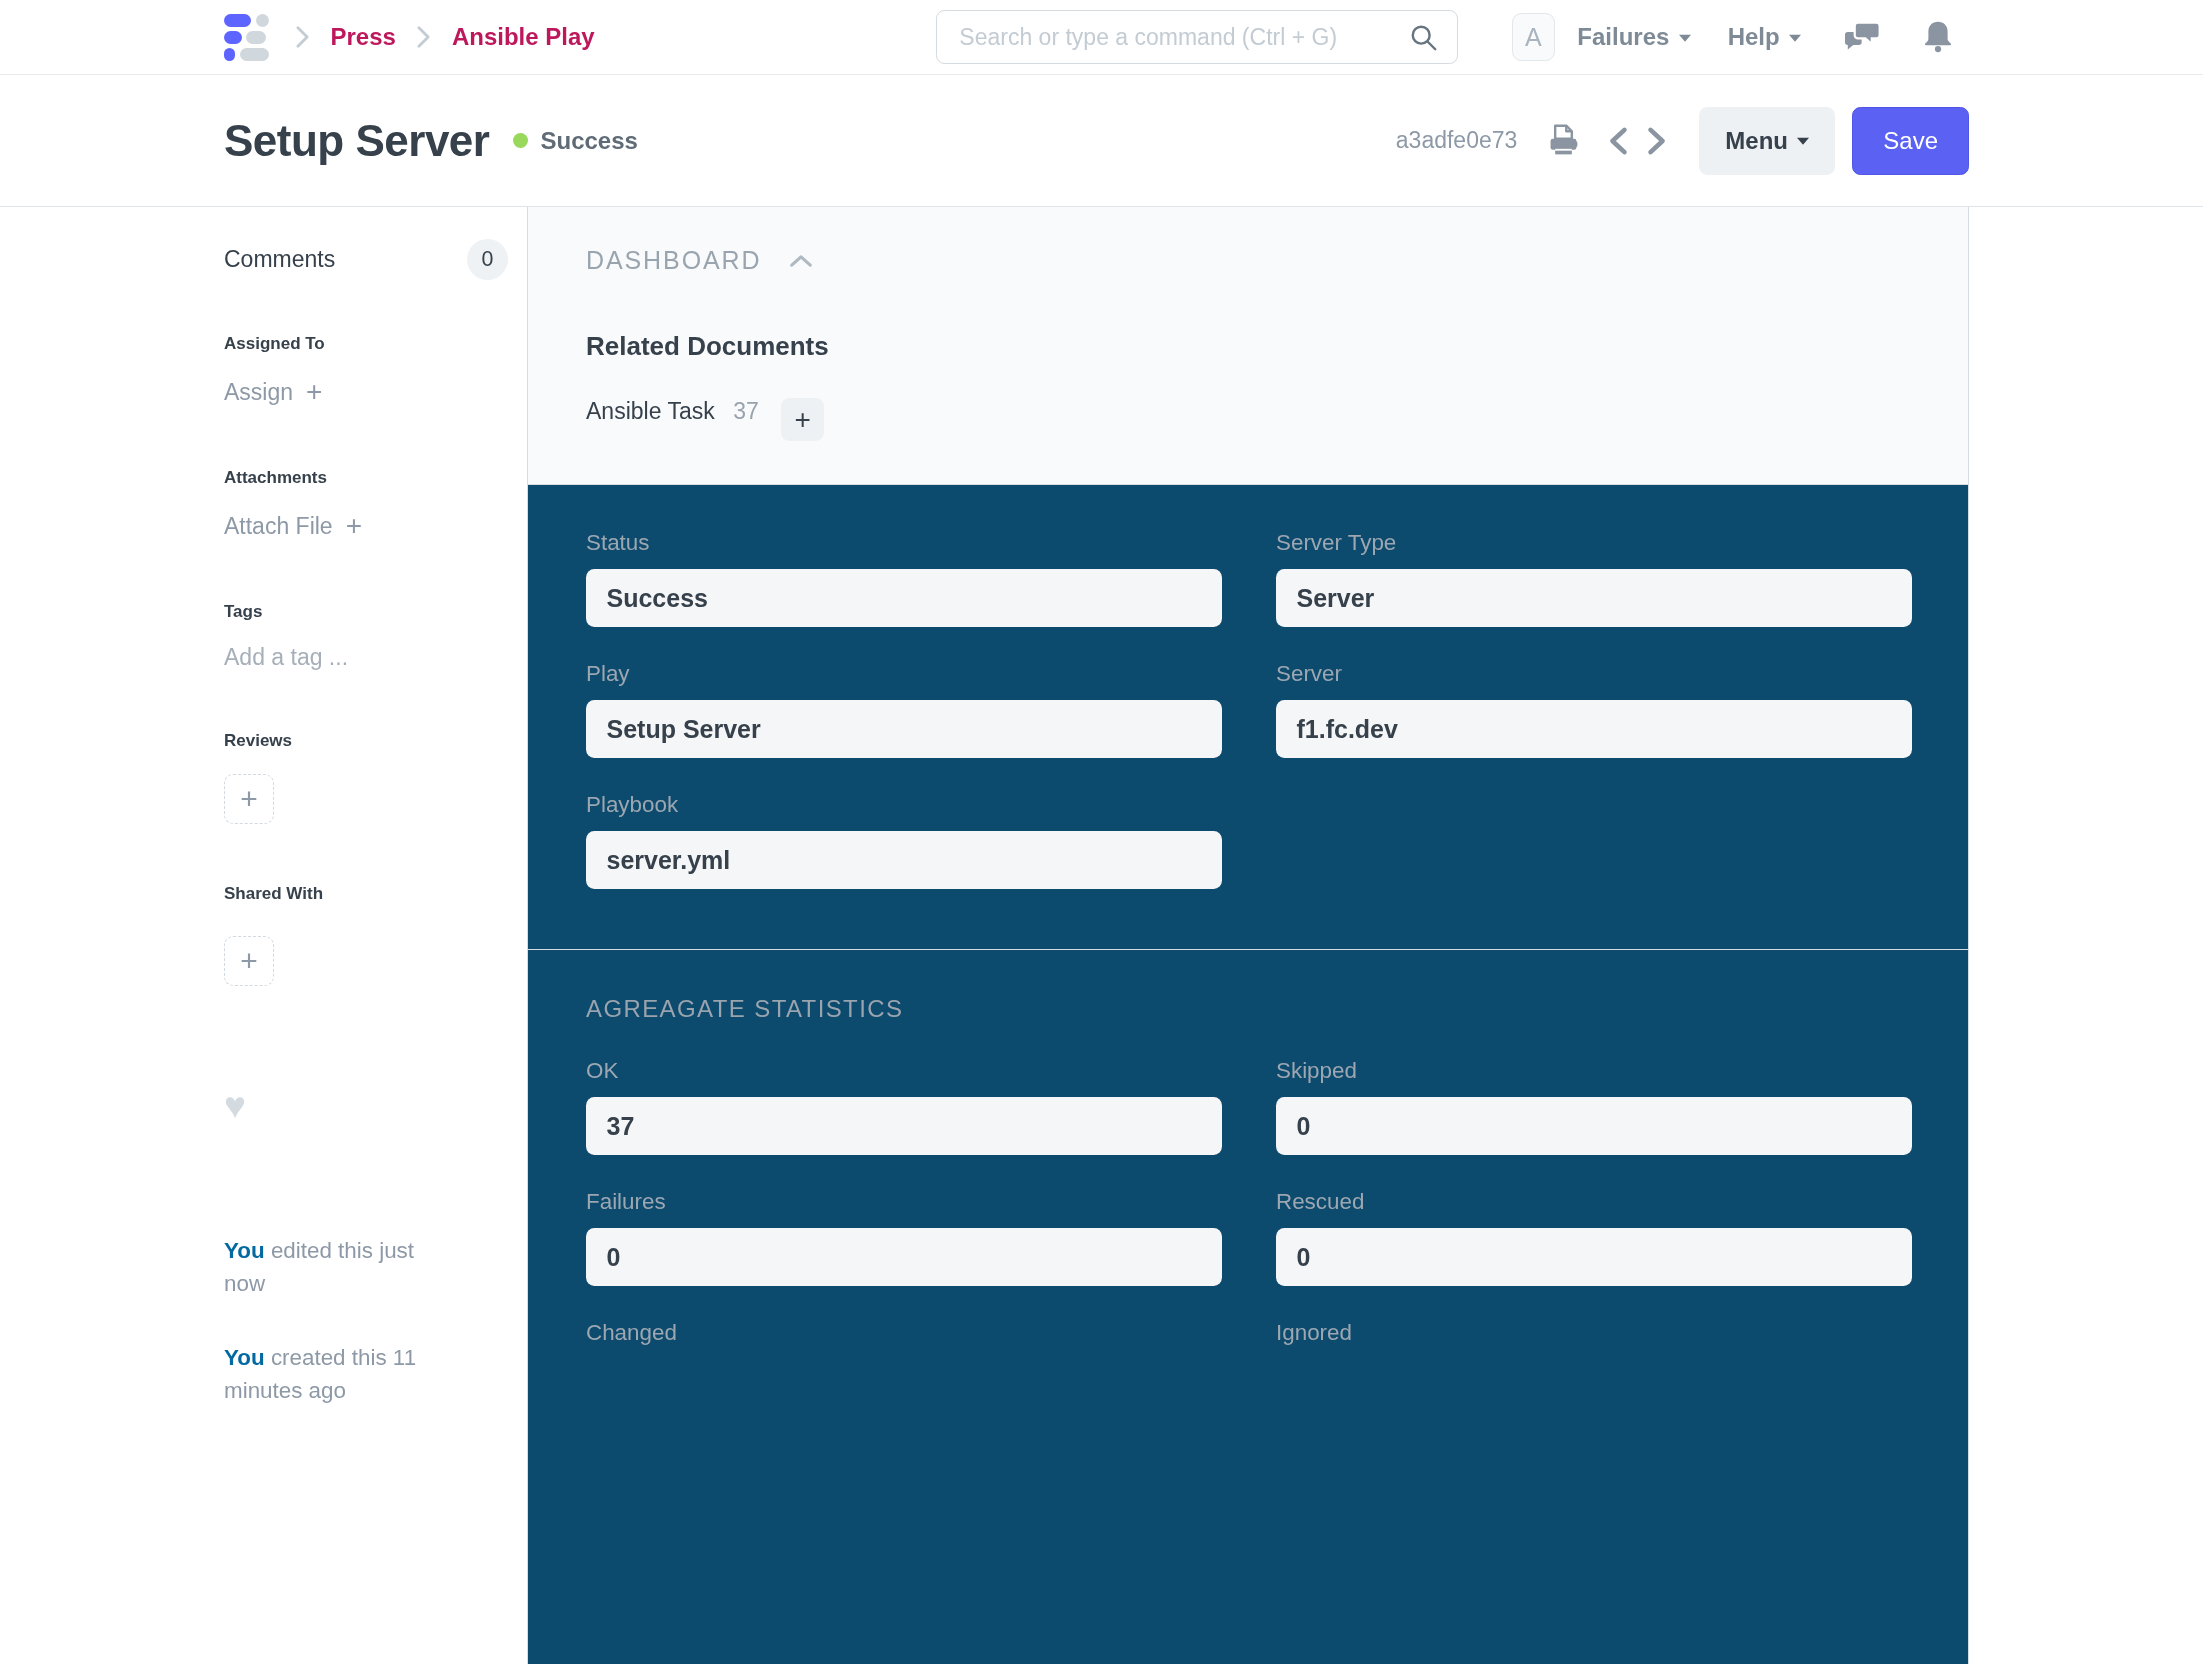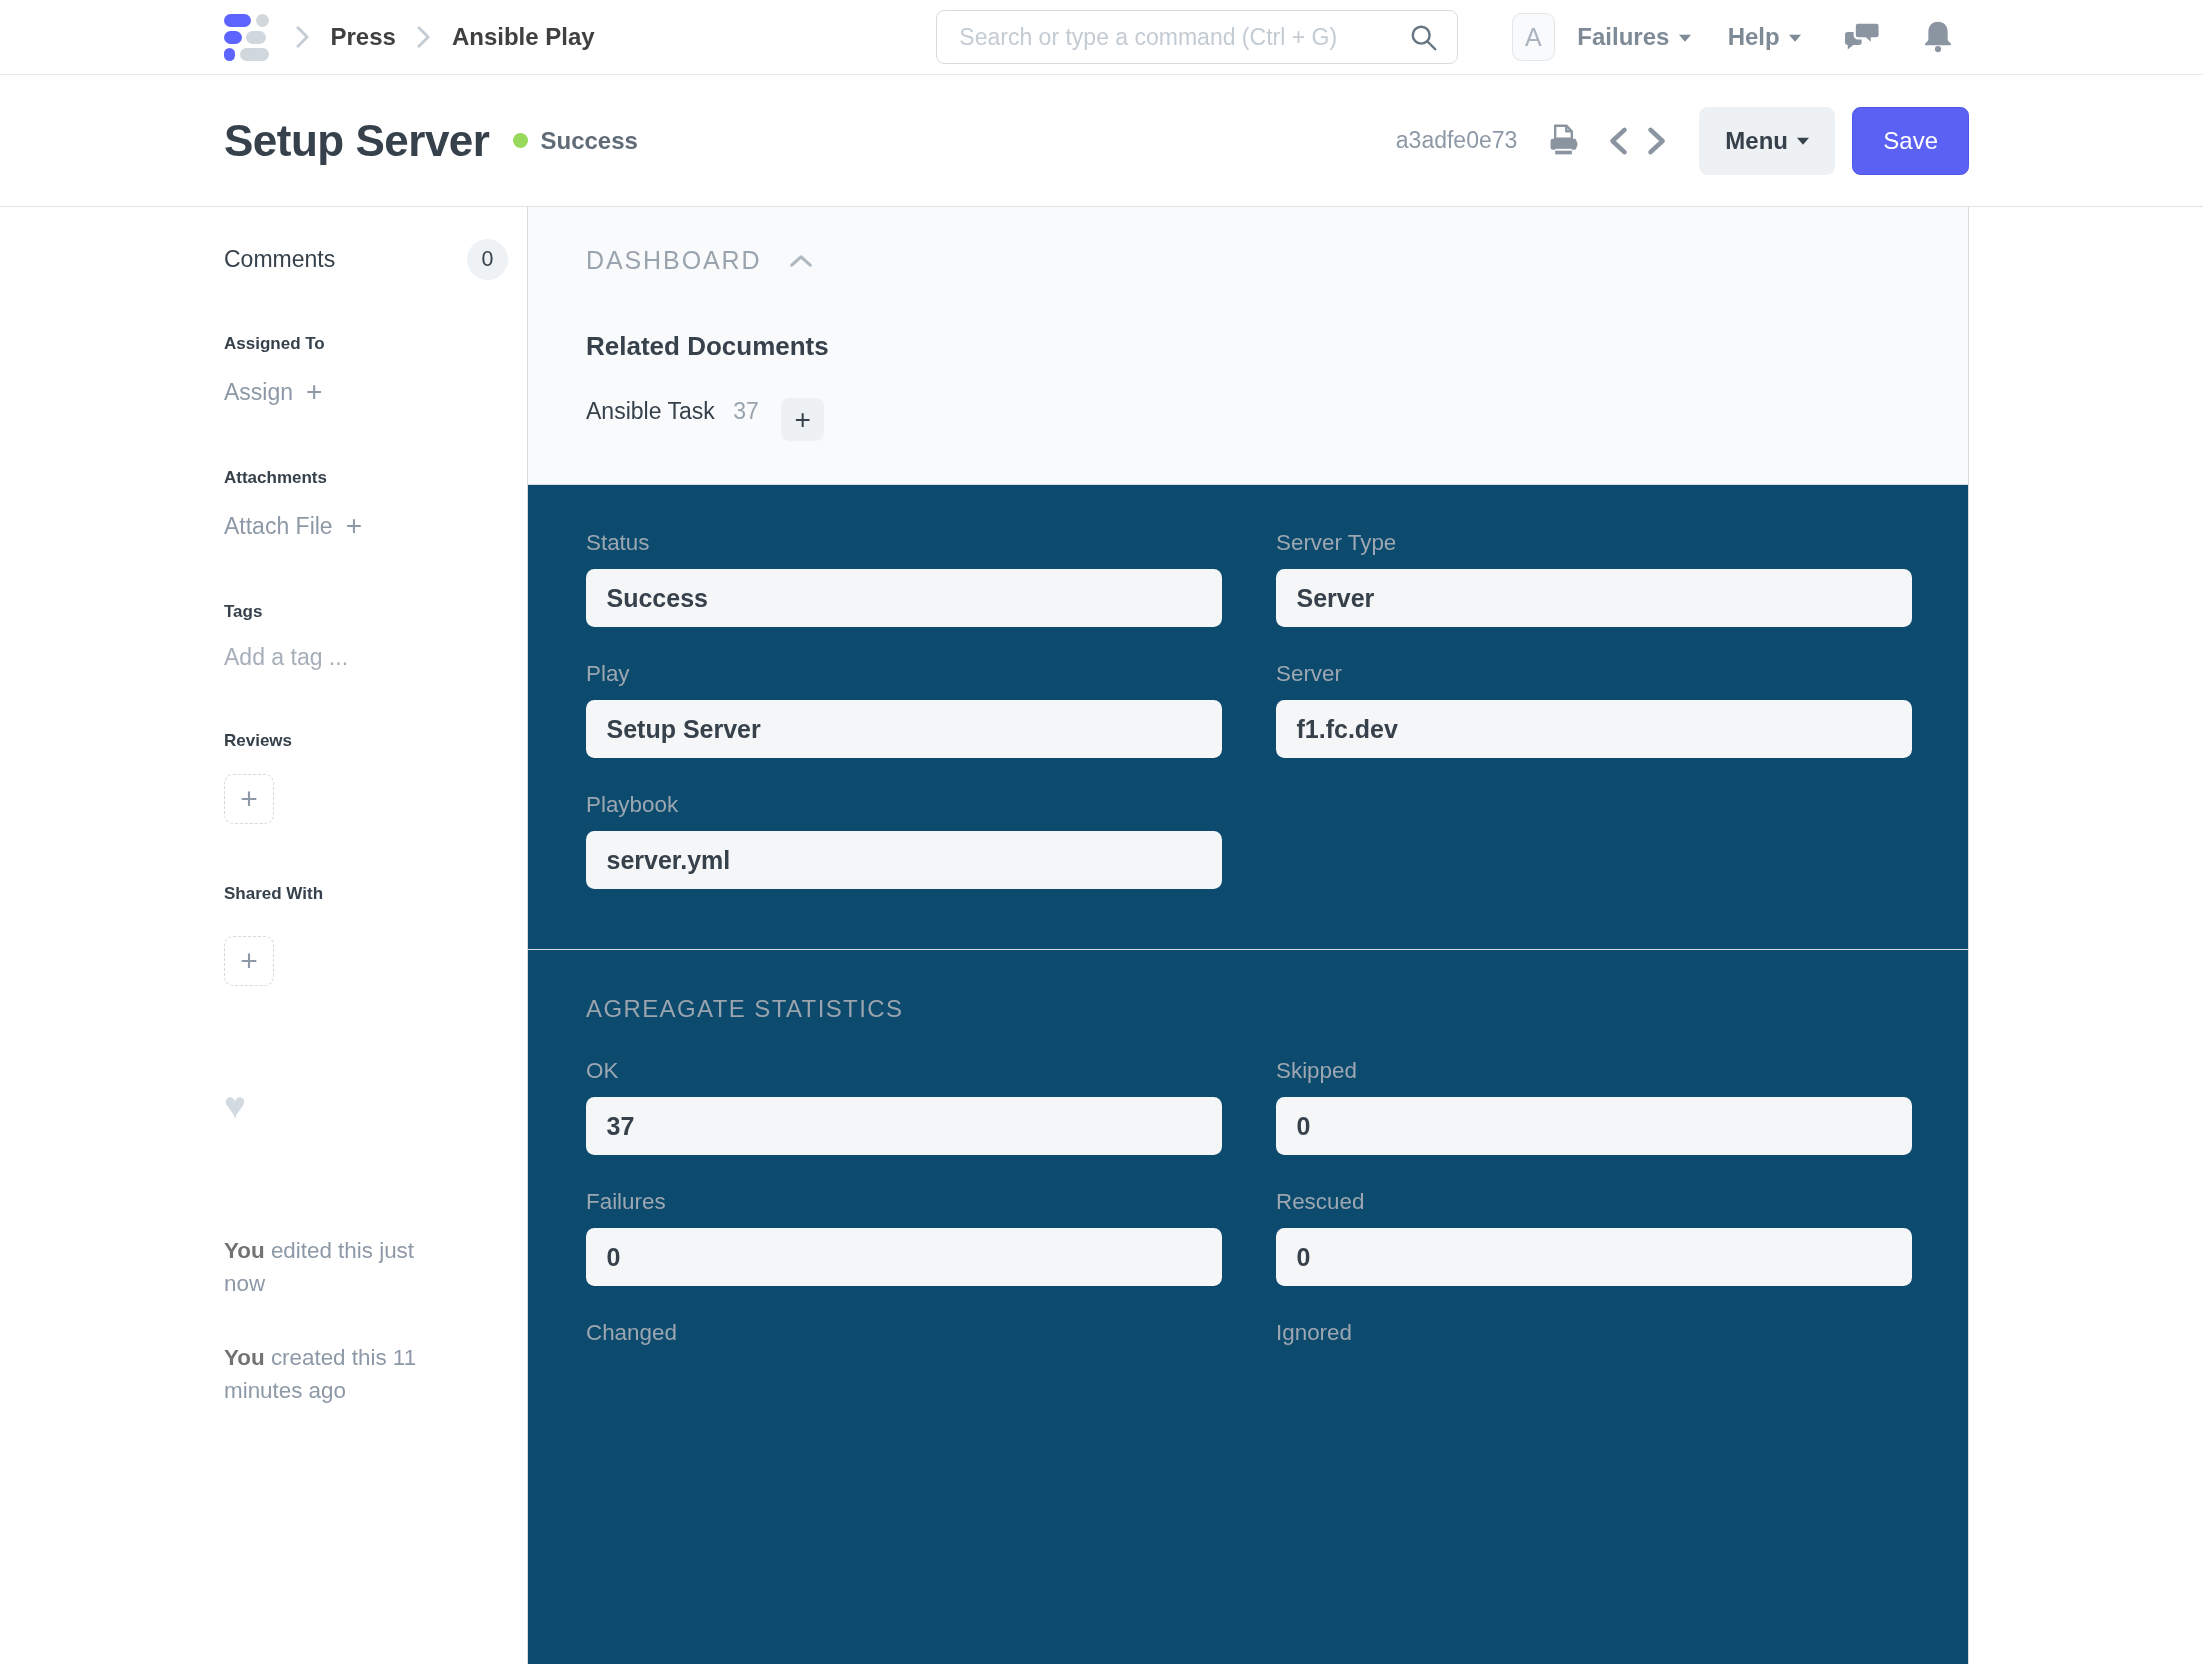--- a/index.html
+++ b/index.html
@@ -6,21 +6,21 @@
   html,body { width:2204px; height:1665px; overflow:hidden; background:#ffffff;
     font-family:"Liberation Sans", sans-serif; color:#36414c; }
 
   
   .navbar { height:75px; display:flex; align-items:center;
     padding:0 250px 0 224px; border-bottom:0.9px solid #e8ebee; background:#fff; }
   .logo { width:47px; height:47px; display:flex; flex-direction:column; justify-content:space-between; cursor:pointer; }
   .logo .lrow { display:flex; gap:4.7px; height:13px; }
   .r { border-radius:6.5px; height:13px; }
   .breadcrumb { display:flex; align-items:center; margin-left:24px; gap:20.5px; }
-  .crumb { font-size:24px; font-weight:700; color:#404040; cursor:pointer; }
+  .crumb { font-size:24px; font-weight:700; color:#be185d; cursor:pointer; }
   .crumb-sep { display:flex; align-items:center; }
   .searchwrap { margin-left:auto; position:relative; width:522px; height:54px; }
   .searchwrap input { width:100%; height:100%; border:0.9px solid #d4dade; border-radius:8.4px;
     padding:0 65px 0 22.4px; font-size:23px; color:#0c4a6e; outline:none; background:#fff;
     font-family:"Liberation Sans", sans-serif; }
   .searchwrap input::placeholder { color:#c3cbd3; }
   .search-ic { position:absolute; right:18.6px; top:13px; }
   .nav-right { display:flex; align-items:center; margin-left:54px; }
   .avatar { width:43px; height:48px; border:0.9px solid #e2e7eb; background:#f8fafb; border-radius:9.3px;
     display:flex; align-items:center; justify-content:center; font-size:25px; color:#aab4be; cursor:pointer; }
@@ -56,21 +56,21 @@
     display:flex; align-items:center; justify-content:center; }
   .sb-heading { font-size:17px; font-weight:700; color:#36414c; }
   .sb-link { font-size:23px; color:#8d99a6; cursor:pointer; display:flex; align-items:center; gap:13px; }
   .plus-ch { font-size:28px; font-weight:400; color:#8d99a6; line-height:1; }
   .sb-muted { font-size:23px; color:#a6afb9; cursor:text; }
   .dash-add { width:50px; height:50px; border:1.9px dashed #d2d9df; border-radius:9.3px;
     display:flex; align-items:center; justify-content:center; font-size:30px; font-weight:400;
     color:#8d99a6; cursor:pointer; background:#fff; }
   .heart { font-size:37px; color:#d3dae0; line-height:1; cursor:pointer; }
   .sb-meta { width:233px; font-size:22.4px; color:#8d99a6; line-height:33px; }
-  .sb-meta .who { font-weight:700; color:#737373; }
+  .sb-meta .who { font-weight:700; color:#0369a1; }
   .mt26 { margin-top:24px; } .mt24 { margin-top:22.4px; }
   .mt58 { margin-top:54px; } .mt66 { margin-top:62px; } .mt64 { margin-top:60px; }
   .mt34 { margin-top:32px; } .mt108 { margin-top:101px; } .mt118 { margin-top:110px; } .mt44 { margin-top:41px; }
 
   
   .main { flex:1; border-left:0.9px solid #d6dbe0; border-right:0.9px solid #d6dbe0; background:#0c4a6e; }
   .dash-section { background:#f8fafb; border-bottom:0.9px solid #d6dbe0; padding:39px 56px 43px 58px; }
   .sec-title { font-size:25px; color:#9aa4ae; letter-spacing:1.9px; display:flex; align-items:center; gap:28px; }
   .collapse-ic { cursor:pointer; display:flex; }
   .related-heading { margin-top:56px; font-size:26px; font-weight:700; color:#36414c; }

